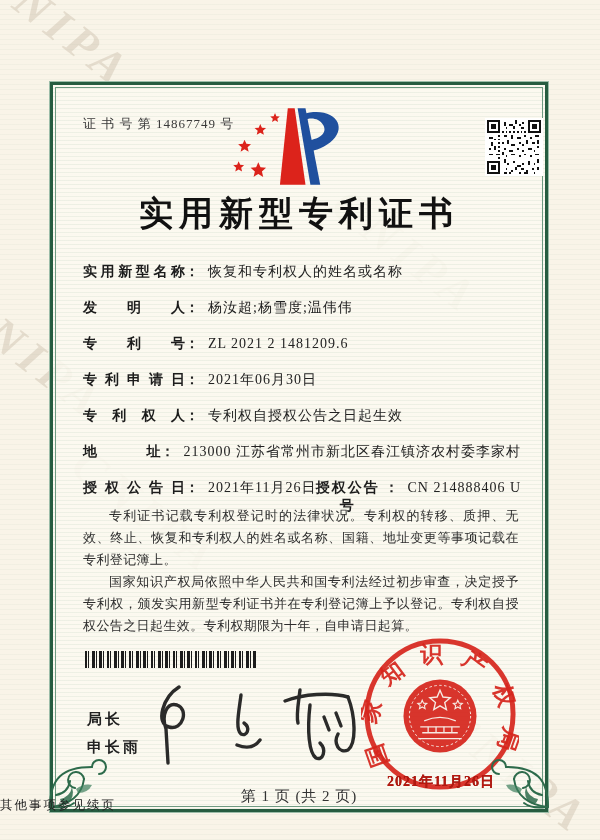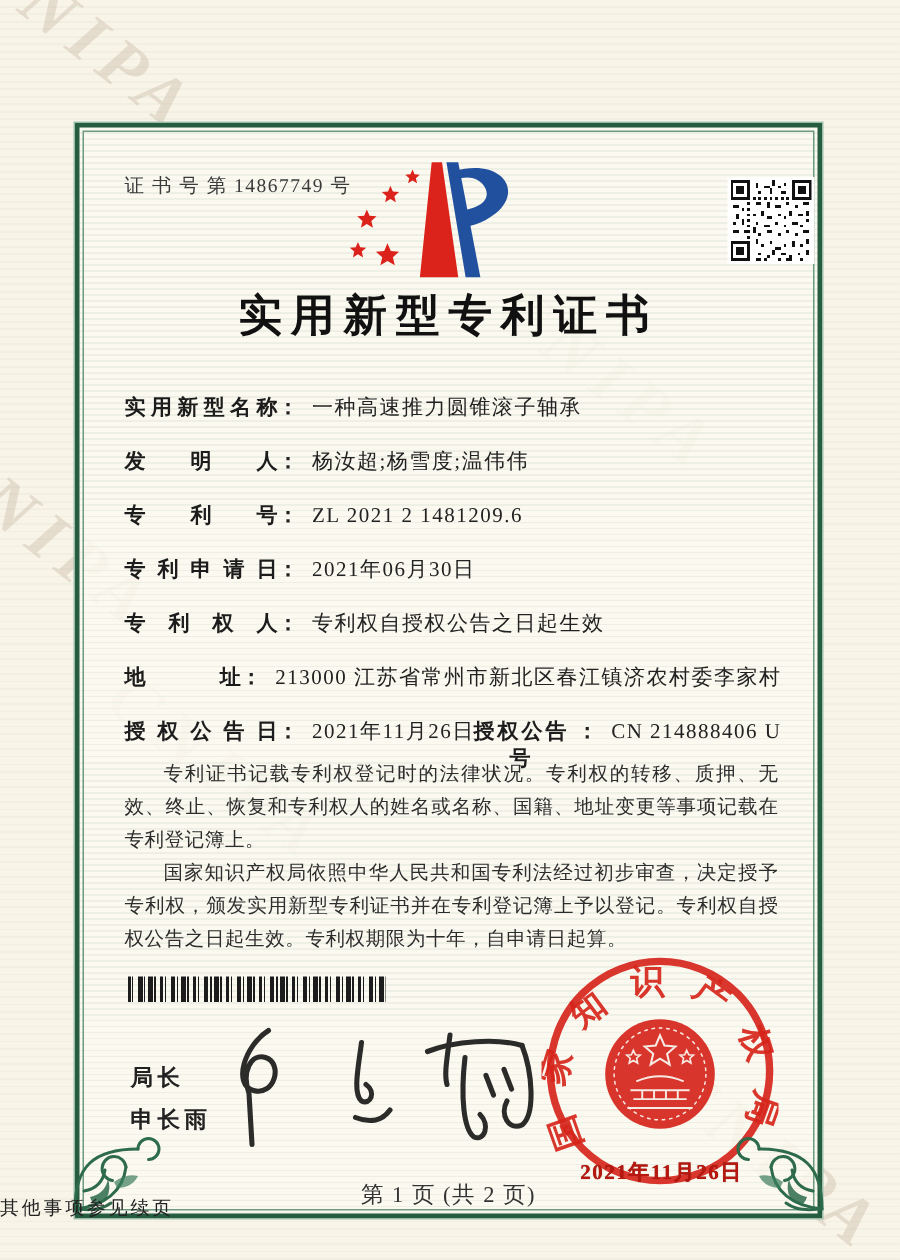--- a/index.html
+++ b/index.html
@@ -39,21 +39,21 @@
     position:absolute; inset:2px; border:1px solid #6d9a81; pointer-events:none;
   }
   
   .cert-no {
     position:absolute; left:30px; top:30px; font-size:13px; letter-spacing:1px; color:#3a3a3a;
   }
   .logo { position:absolute; left:50%; top:20px; transform:translateX(-57%); }
   .qr   { position:absolute; left:432px; top:33px; width:58px; height:58px; background:#fff; padding:2px; }
   .title {
     position:absolute; left:0; right:0; top:106px; text-align:center;
-    font-size:29px; font-weight:bold; letter-spacing:6px; color:#111;
+    font-size:34px; font-weight:bold; letter-spacing:6px; color:#111;
   }
   
   .fields { position:absolute; left:30px; right:24px; top:178px; font-size:14px; color:#222; }
   .frow { display:flex; align-items:baseline; height:22px; margin-bottom:14px; position:relative; }
   .flabel { font-weight:bold; color:#1c1c1c; }
   .justify-chars { display:inline-flex; justify-content:space-between; width:102px; }
   .fcolon { font-weight:bold; margin-right:9px; }
   .fvalue { letter-spacing:1px; white-space:nowrap; }
   .pair2 { position:absolute; left:228px; top:0; display:flex; align-items:baseline;text-align:center; }
   .pair2 .flabel { letter-spacing:2px; }
@@ -164,21 +164,21 @@
       <div class="frow">
         <span class="flabel justify-chars">
             <span>实</span>
             <span>用</span>
             <span>新</span>
             <span>型</span>
             <span>名</span>
             <span>称</span>
           </span>
           <span class="fcolon">：</span>
-        <span class="fvalue">一种高速推力圆锥滚子轴承</span>
+        <span class="fvalue">恢复和专利权人的姓名或名称</span>
       </div>
       <div class="frow">
         <span class="flabel justify-chars">
             <span>发</span>
             <span>明</span>
             <span>人</span>
           </span>
           <span class="fcolon">：</span>
         <span class="fvalue">杨汝超;杨雪度;温伟伟</span>
       </div>

